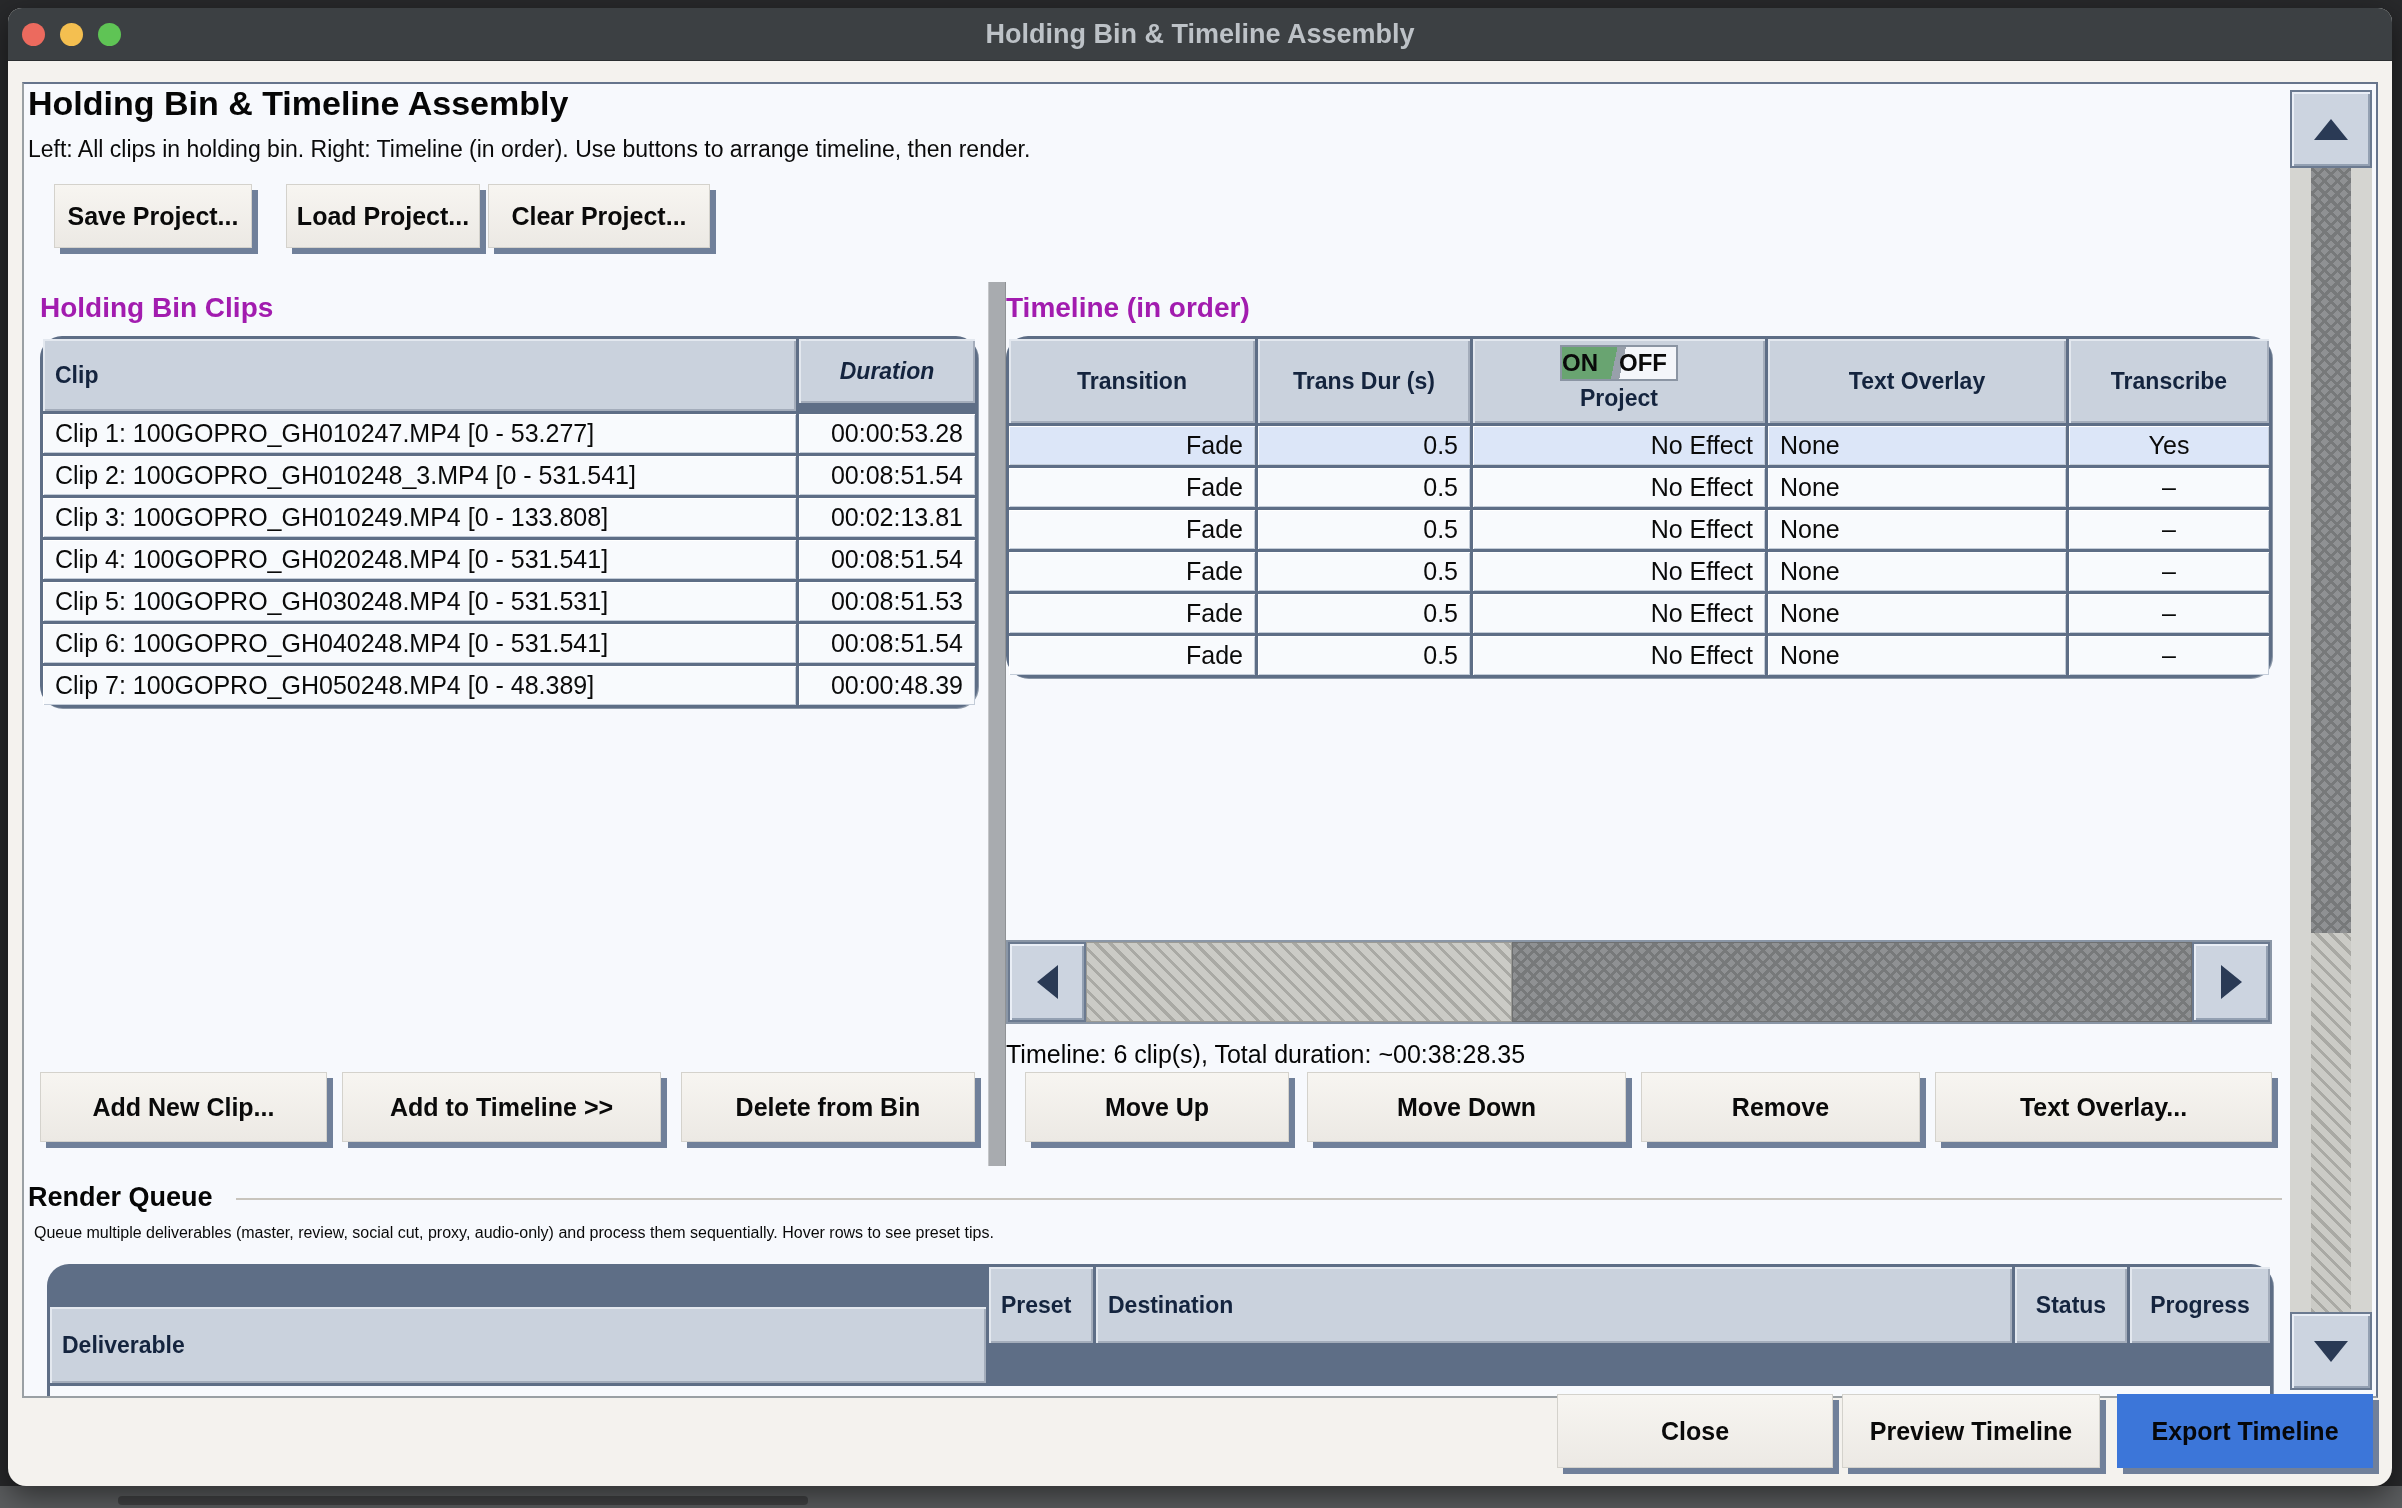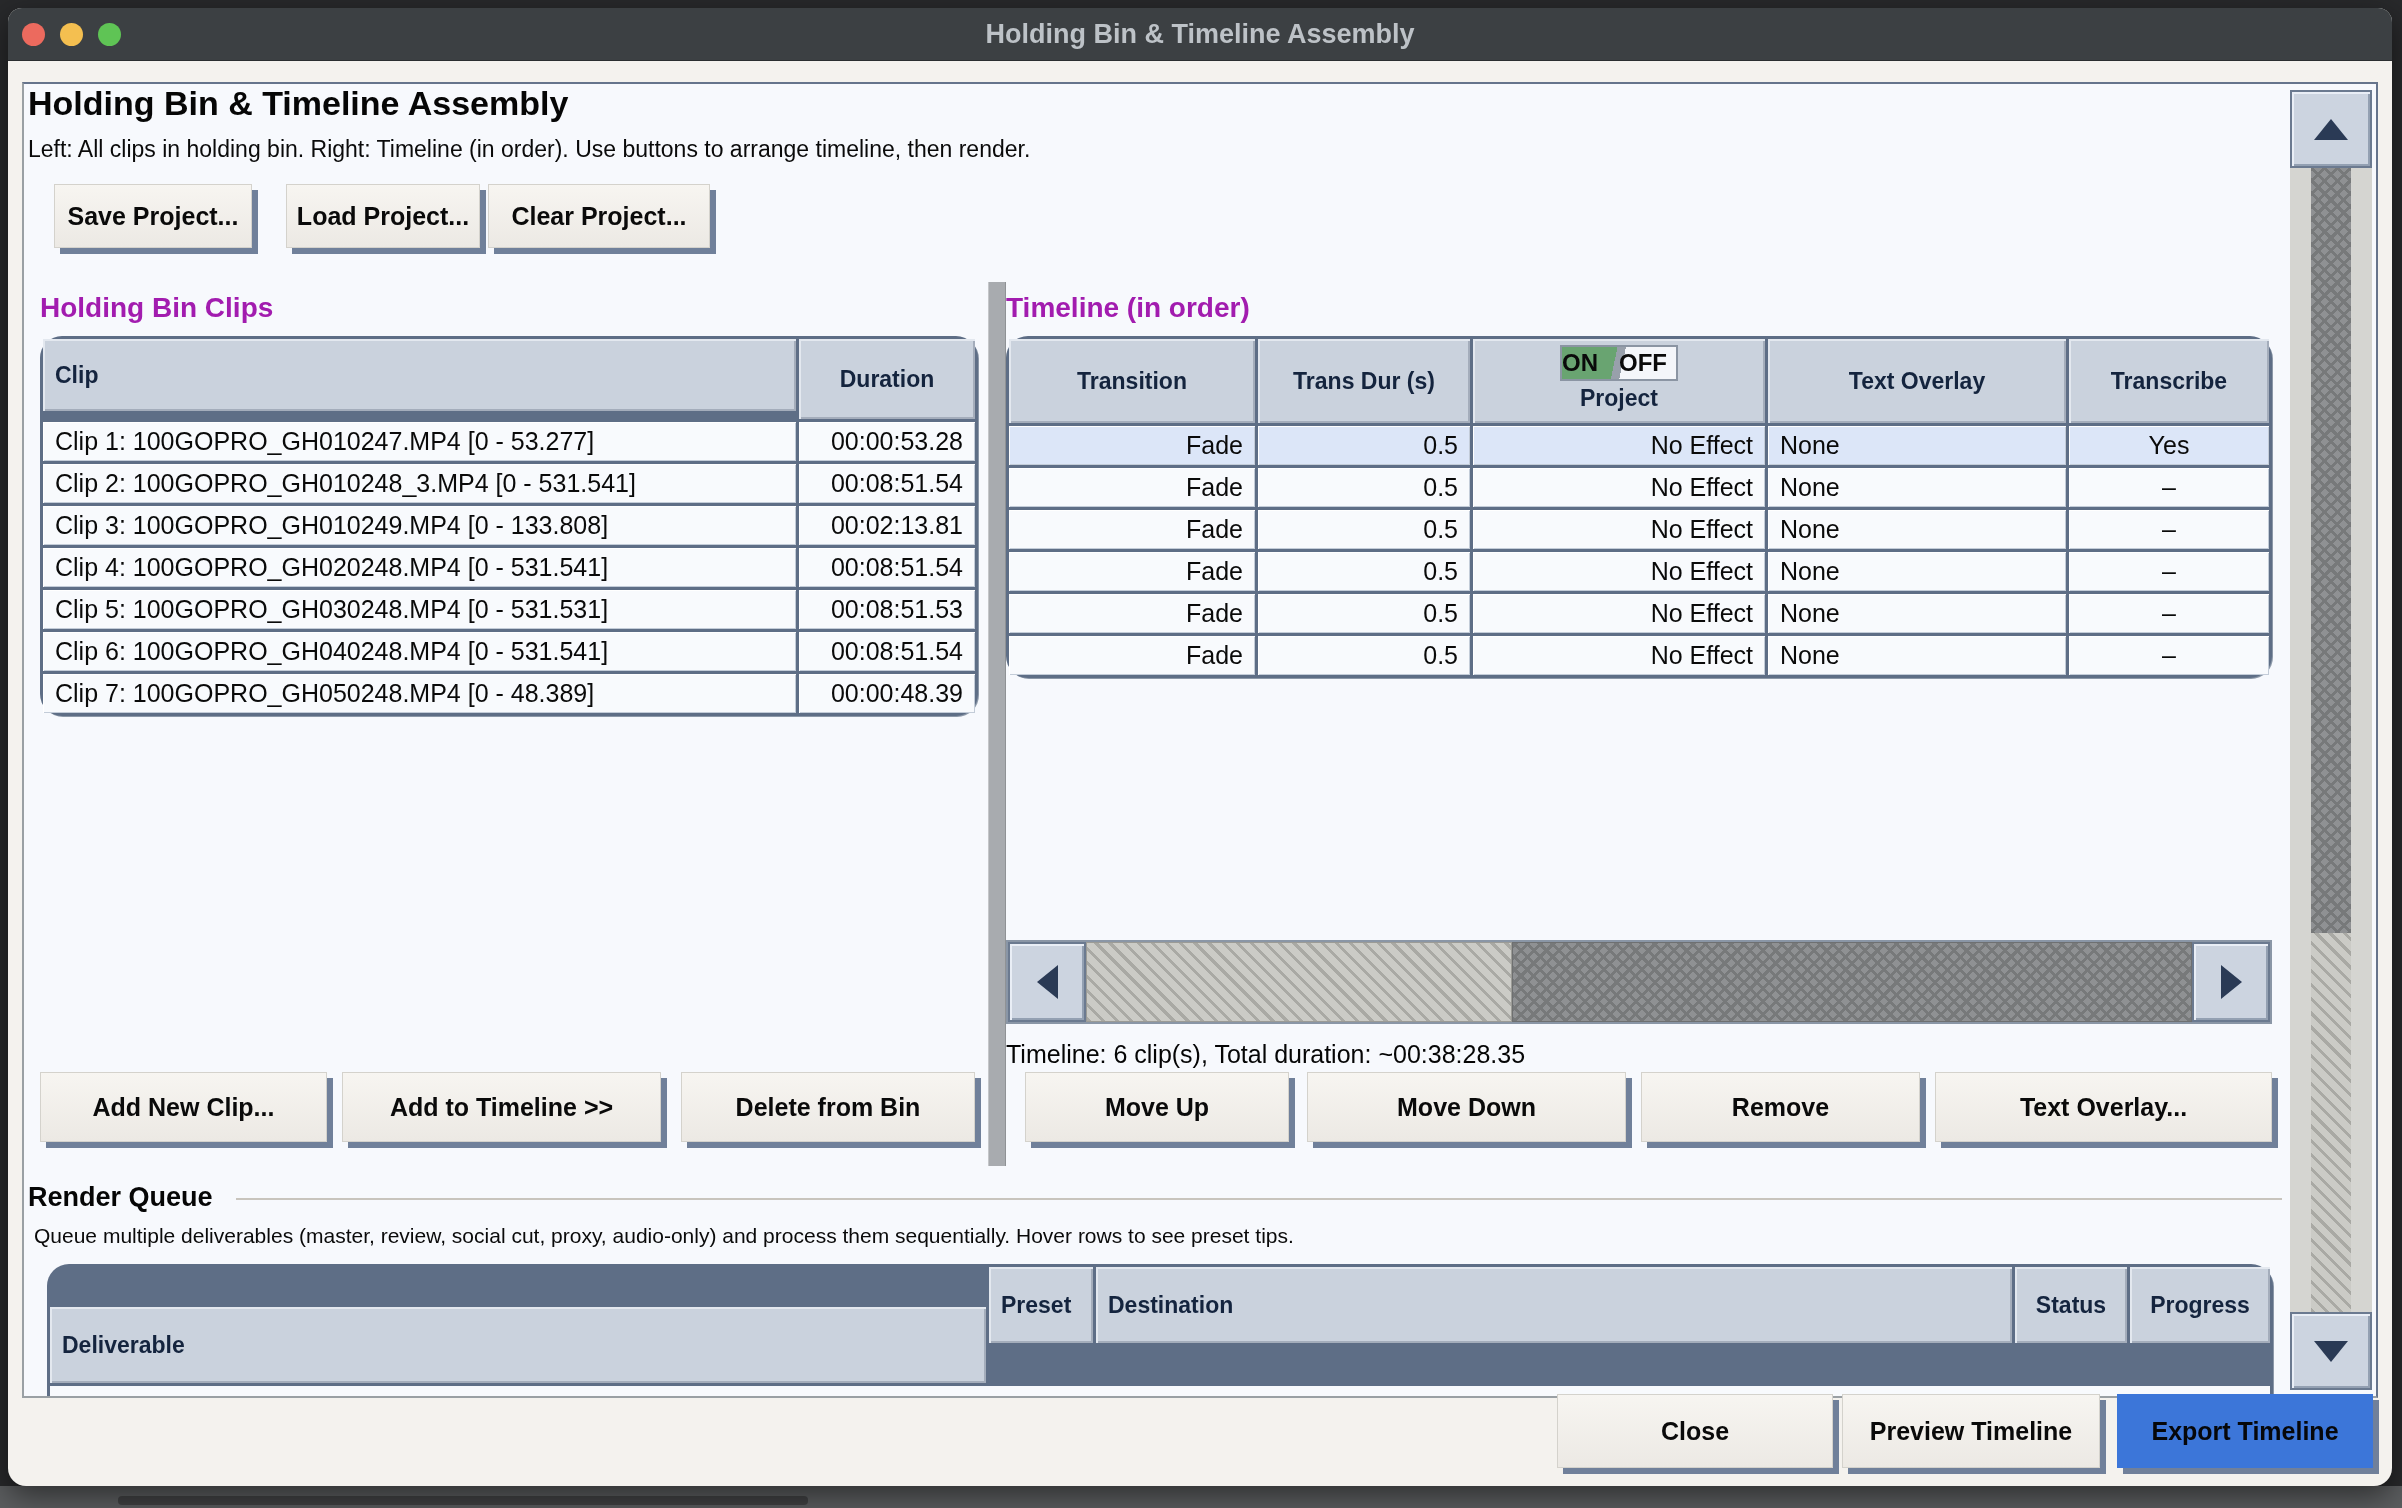--- a/index.html
+++ b/index.html
@@ -138,21 +138,21 @@
   .vscroll .top-btn { top:0; }
   .vscroll .bottom-btn { bottom:0; }
   .vtrough { position:absolute; left:0; top:78px; bottom:78px; width:82px; background:#d5d5d1; }
   .vstrip { position:absolute; left:21px; top:0; width:40px; height:100%; }
   .vdark  { position:absolute; left:0; top:0; width:100%; height:765px; }
   .vlight { position:absolute; left:0; top:765px; width:100%; bottom:0; }
 
   
   .rq-label { position:absolute; left:4px; top:1098px; font-size:27px; font-weight:700; color:#060606; }
   .rq-line  { position:absolute; left:212px; top:1114px; width:2046px; height:2px; background:#c8c4bd; }
-  .rq-desc  { position:absolute; left:10px; top:1140px; font-size:21px; color:#0a0a0a; }
+  .rq-desc  { position:absolute; left:10px; top:1140px; font-size:16px; color:#0a0a0a; }
   .rq-body-empty { height:44px; background:#f8fafd; margin-top:3px; }
 
   .status-line { position:absolute; left:982px; top:956px; font-size:25px; color:#050505; }
 
   
   .footer-btn { position:absolute; height:74px; }
 </style>
 </head>
 <body>
 
@@ -175,21 +175,21 @@
 
     <div class="btn" style="left:30px; top:100px; width:198px;">Save Project...</div>
     <div class="btn" style="left:262px; top:100px; width:194px;">Load Project...</div>
     <div class="btn" style="left:464px; top:100px; width:222px;">Clear Project...</div>
 
     <div class="section-title" style="left:16px; top:208px;">Holding Bin Clips</div>
 
     <div class="tbl" style="left:16px; top:252px; width:938px;">
       <div class="trow">
         <div class="hcell bin-clip al" style="height:72px;">Clip</div>
-        <div class="hcell bin-dur ac" style="height:80px;">Duration</div>
+        <div class="hcell bin-dur ac" style="height:64px;font-style:italic;">Duration</div>
       </div>
       <div class="trow">
         <div class="cell bin-clip al row-h">Clip 1: 100GOPRO_GH010247.MP4 [0 - 53.277]</div>
         <div class="cell bin-dur ar row-h">00:00:53.28</div>
       </div>
       <div class="trow">
         <div class="cell bin-clip al row-h">Clip 2: 100GOPRO_GH010248_3.MP4 [0 - 531.541]</div>
         <div class="cell bin-dur ar row-h">00:08:51.54</div>
       </div>
       <div class="trow">

